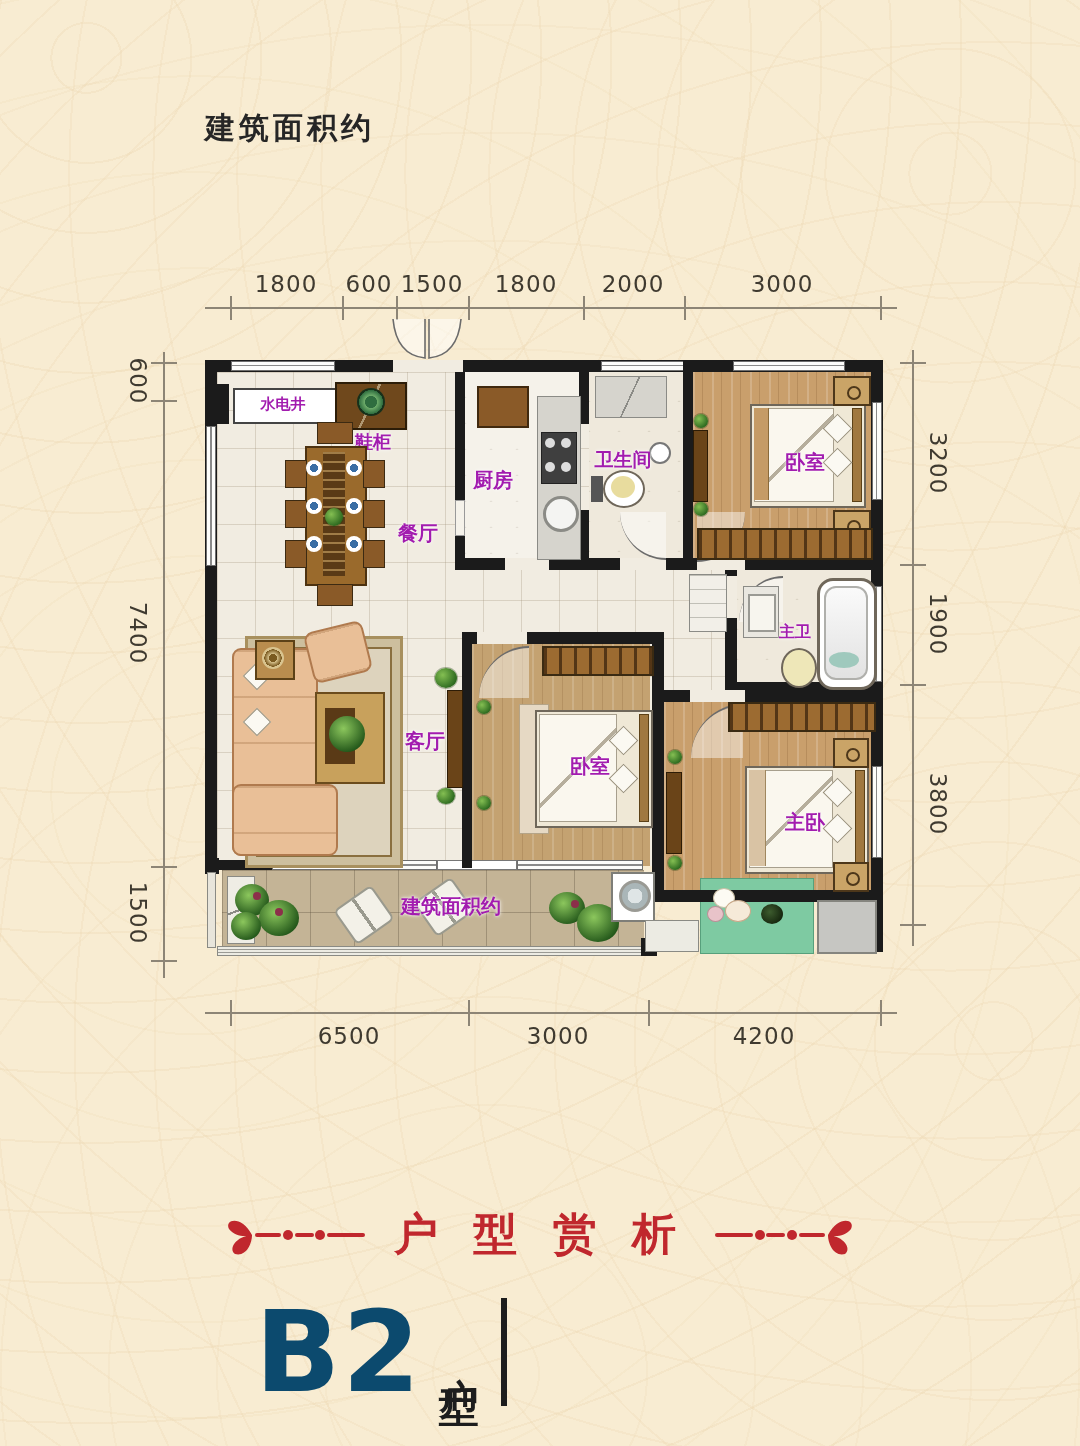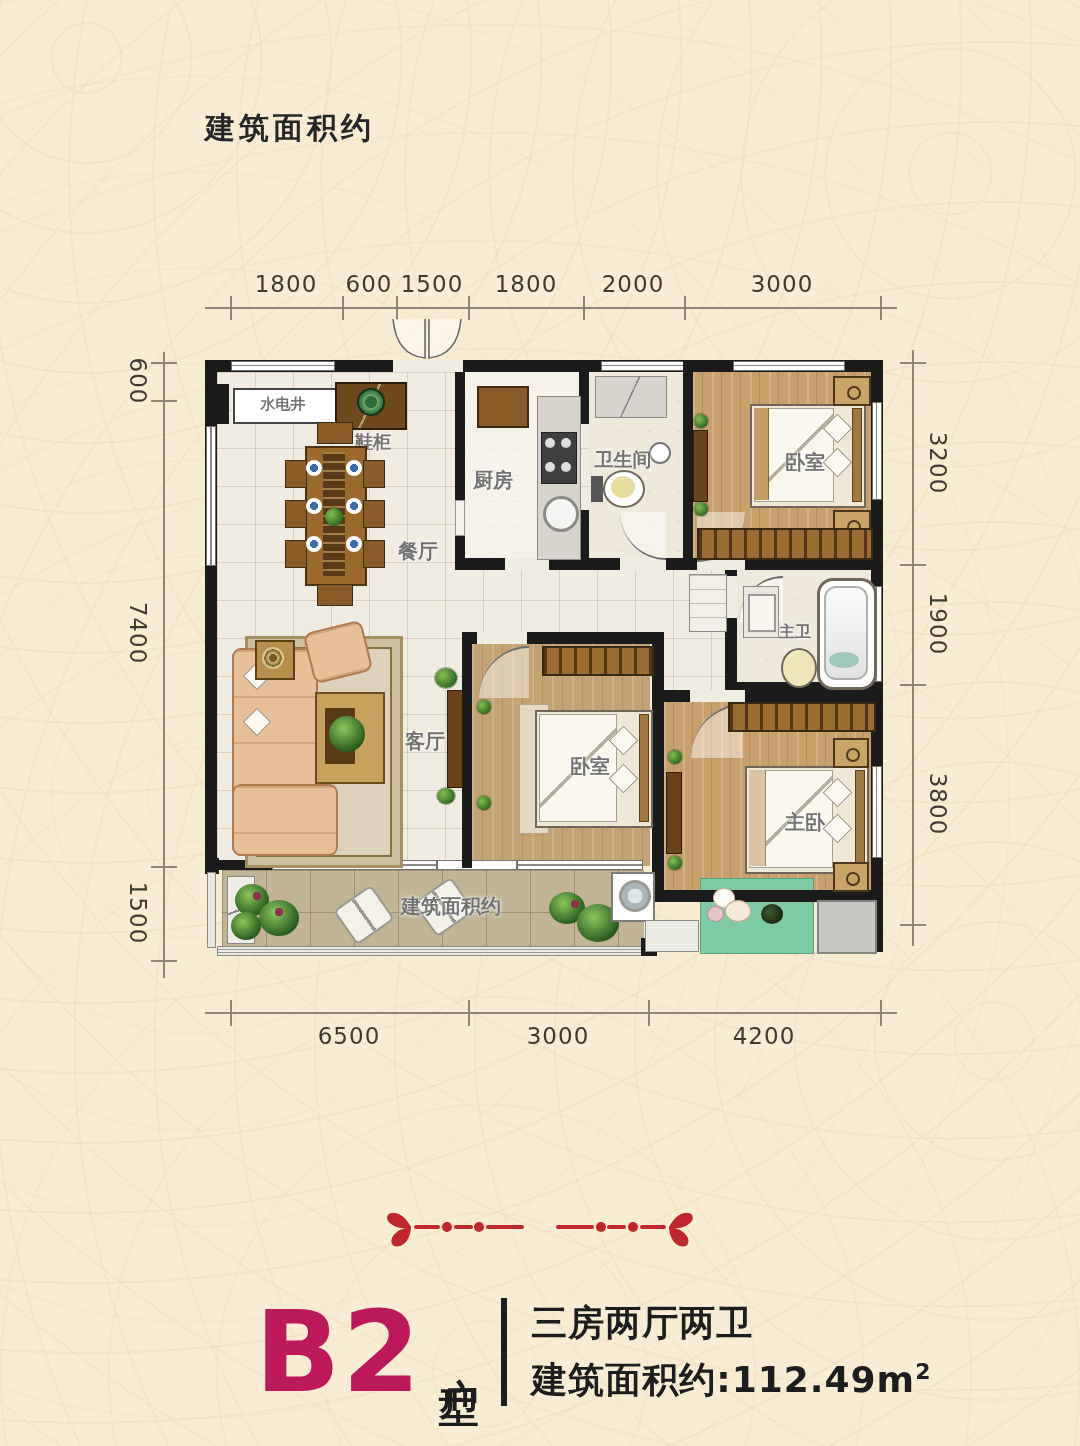--- a/index.html
+++ b/index.html
@@ -44,42 +44,42 @@
   .balctile{background:#c4b496;background-image:
       linear-gradient(rgba(90,80,60,.35) 1px,transparent 1px),
       linear-gradient(90deg,rgba(90,80,60,.35) 1px,transparent 1px);
       background-size:44px 42px;}
   .win-h{position:absolute;background:#fdfdfb;box-shadow:inset 0 0 0 1px #6e6e6e;
       background-image:linear-gradient(to bottom,transparent 42%,#8a8a8a 42%,#8a8a8a 55%,transparent 55%);}
   .win-v{position:absolute;background:#fdfdfb;box-shadow:inset 0 0 0 1px #6e6e6e;
       background-image:linear-gradient(to right,transparent 42%,#8a8a8a 42%,#8a8a8a 55%,transparent 55%);}
   .gapfloor{position:absolute;background:#f1ece1;}
   .arc{position:absolute;border-bottom:2px solid #6b6b6b;border-bottom-left-radius:100% 100%;background:rgba(255,255,255,.45);}
-  .label{position:absolute;font-size:20px;font-weight:600;color:#737373;transform:translate(-50%,-50%);white-space:nowrap;text-shadow:0 0 4px rgba(255,255,255,.85),0 0 2px rgba(255,255,255,.85);}
+  .label{position:absolute;font-size:20px;font-weight:600;color:#a21caf;transform:translate(-50%,-50%);white-space:nowrap;text-shadow:0 0 4px rgba(255,255,255,.85),0 0 2px rgba(255,255,255,.85);}
   .hangers{position:absolute;background-color:#9c6b31;border:2px solid #3a2a12;
       background-image:repeating-linear-gradient(90deg,rgba(35,18,4,.6) 0 3px,transparent 3px 15px);}
   .ns{position:absolute;background:#caa467;border:2px solid #4d371a;}
   .ns:after{content:"";position:absolute;left:50%;top:50%;width:10px;height:10px;margin:-5px 0 0 -5px;border:2px solid #4d371a;border-radius:50%;}
   .bedframe{position:absolute;background:#efe8d6;border:2px solid #6f675a;}
   .duvet{position:absolute;background:#faf7ee;border:1px solid #a79f8d;
       background-image:linear-gradient(135deg,transparent 48.5%,#b6ae9c 48.5%,#b6ae9c 51.5%,transparent 51.5%);}
   .pillow{position:absolute;background:#fbf9f2;border:1px solid #978e79;transform:rotate(45deg);}
   .headboard{position:absolute;background:#a07840;border:1px solid #5c4117;}
   .plantdot{position:absolute;border-radius:50%;background:radial-gradient(circle at 35% 35%,#84bf52,#2e6b20 72%);box-shadow:0 0 0 1px rgba(30,60,15,.35);}
   .bush{position:absolute;border-radius:50%;background:radial-gradient(circle at 40% 35%,#8cc75d,#23571a 75%);}
   .sofa{position:absolute;background:#e9bf97;border:2px solid #b07a4e;border-radius:9px;
       background-image:repeating-linear-gradient(rgba(140,90,45,.25) 0 2px,transparent 2px 46px);}
   .graybox{position:absolute;background:#d6d4cd;border:1px solid #8b8b86;}
   .rail{position:absolute;background:#ecebe3;box-shadow:inset 0 0 0 1px #8a8a84;
       background-image:linear-gradient(to bottom,transparent 30%,#9a9a94 30%,#9a9a94 38%,transparent 38%,transparent 60%,#9a9a94 60%,#9a9a94 68%,transparent 68%);}
   
   .section-row{position:absolute;left:0;top:1205px;width:1080px;display:flex;align-items:center;justify-content:center;gap:26px;}
   .section-title{font-size:44px;font-weight:700;letter-spacing:10px;color:#c0272d;}
   .unit-row{position:absolute;left:255px;top:1296px;display:flex;align-items:center;}
-  .unit-code{font-size:112px;font-weight:800;line-height:1;color:#be185d;letter-spacing:2px;}
+  .unit-code{font-size:112px;font-weight:800;line-height:1;color:#0c4a6e;letter-spacing:2px;}
   .unit-type{writing-mode:vertical-rl;text-orientation:upright;font-size:40px;font-weight:700;letter-spacing:10px;color:#1d1d1d;margin:6px 14px 0 10px;}
   .unit-div{width:6px;height:108px;background:#1d1d1d;margin-right:24px;}
   .unit-lines{display:flex;flex-direction:column;justify-content:center;gap:8px;}
   .unit-line{font-size:36px;font-weight:600;color:#1d1d1d;letter-spacing:1px;}
   .unit-line sup{font-size:22px;}
 </style>
 </head>
 <body>
 
 <div class="pattern"></div>
@@ -217,21 +217,21 @@
   <div class="abs" style="left:158px;top:180px;width:20px;height:26px;background:#8a5a28;border:1px solid #3c2a12"></div>
   <div class="abs" style="left:112px;top:62px;width:34px;height:20px;background:#8a5a28;border:1px solid #3c2a12"></div>
   <div class="abs" style="left:112px;top:224px;width:34px;height:20px;background:#8a5a28;border:1px solid #3c2a12"></div>
   <div class="abs" style="left:101px;top:100px;width:16px;height:16px;border-radius:50%;background:radial-gradient(circle,#3a6ea5 35%,#fff 36%)"></div>
   <div class="abs" style="left:101px;top:138px;width:16px;height:16px;border-radius:50%;background:radial-gradient(circle,#3a6ea5 35%,#fff 36%)"></div>
   <div class="abs" style="left:101px;top:176px;width:16px;height:16px;border-radius:50%;background:radial-gradient(circle,#3a6ea5 35%,#fff 36%)"></div>
   <div class="abs" style="left:141px;top:100px;width:16px;height:16px;border-radius:50%;background:radial-gradient(circle,#3a6ea5 35%,#fff 36%)"></div>
   <div class="abs" style="left:141px;top:138px;width:16px;height:16px;border-radius:50%;background:radial-gradient(circle,#3a6ea5 35%,#fff 36%)"></div>
   <div class="abs" style="left:141px;top:176px;width:16px;height:16px;border-radius:50%;background:radial-gradient(circle,#3a6ea5 35%,#fff 36%)"></div>
   <div class="plantdot" style="left:120px;top:148px;width:18px;height:18px"></div>
-  <div class="label" style="left:213px;top:191px">餐厅</div>
+  <div class="label" style="left:213px;top:173px">餐厅</div>
 
   <div class="abs" style="left:272px;top:26px;width:48px;height:38px;background:#8a5a28;border:2px solid #40290e"></div>
   <div class="graybox" style="left:332px;top:36px;width:42px;height:162px"></div>
   <div class="abs" style="left:336px;top:72px;width:34px;height:50px;background:#3f3f3f;border:1px solid #222"></div>
   <div class="abs" style="left:340px;top:78px;width:10px;height:10px;border-radius:50%;background:#ddd"></div>
   <div class="abs" style="left:356px;top:78px;width:10px;height:10px;border-radius:50%;background:#ddd"></div>
   <div class="abs" style="left:340px;top:102px;width:10px;height:10px;border-radius:50%;background:#ddd"></div>
   <div class="abs" style="left:356px;top:102px;width:10px;height:10px;border-radius:50%;background:#ddd"></div>
   <div class="abs" style="left:338px;top:136px;width:30px;height:30px;border-radius:50%;border:3px solid #8b8b86;background:#f4f4f2"></div>
   <div class="label" style="left:288px;top:120px">厨房</div>
@@ -335,33 +335,30 @@
   <svg width="146" height="44" viewBox="0 0 146 44">
     <g fill="#c0272d">
       <path d="M30,22 C20,2 2,6 7,16 C13,24 24,24 30,22 C14,23 6,36 13,41 C24,44 30,31 30,22 Z"></path>
       <rect x="33" y="20" width="26" height="4" rx="2"></rect>
       <circle cx="66" cy="22" r="5"></circle>
       <rect x="73" y="20" width="19" height="4" rx="2"></rect>
       <circle cx="98" cy="22" r="5"></circle>
       <rect x="105" y="20" width="38" height="4" rx="2"></rect>
     </g>
   </svg>
+  <div class="section-title">户 型 赏 析</div>
   <svg width="146" height="44" viewBox="0 0 146 44" style="transform:scaleX(-1)">
     <g fill="#c0272d">
       <path d="M30,22 C20,2 2,6 7,16 C13,24 24,24 30,22 C14,23 6,36 13,41 C24,44 30,31 30,22 Z"></path>
       <rect x="33" y="20" width="26" height="4" rx="2"></rect>
       <circle cx="66" cy="22" r="5"></circle>
       <rect x="73" y="20" width="19" height="4" rx="2"></rect>
       <circle cx="98" cy="22" r="5"></circle>
       <rect x="105" y="20" width="38" height="4" rx="2"></rect>
     </g>
   </svg>
 </div>
 
 <div class="unit-row">
   <div class="unit-code">B2</div>
   <div class="unit-type">户型</div>
   <div class="unit-div"></div>
-  <div class="unit-lines">
-    <div class="unit-line">三房两厅两卫</div>
-    <div class="unit-line"><span>建筑面积约:112.49m</span><sup>2</sup></div>
-  </div>
 </div>
 
 </body></html>

